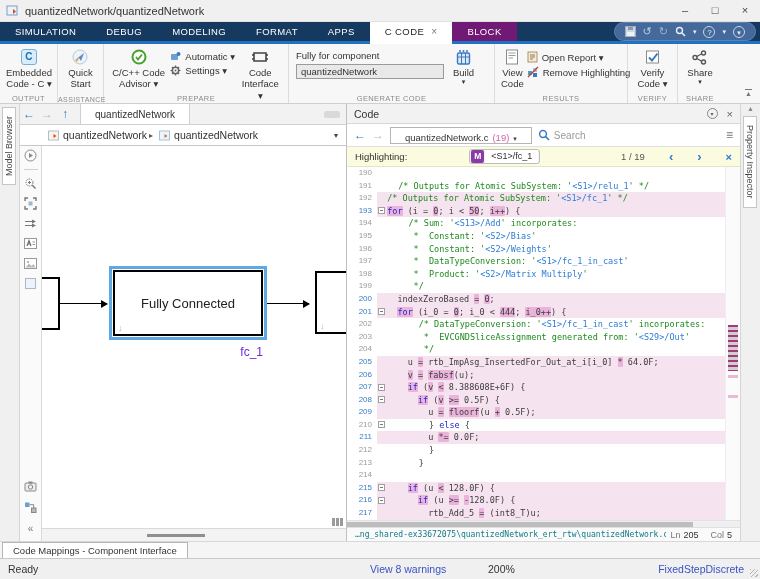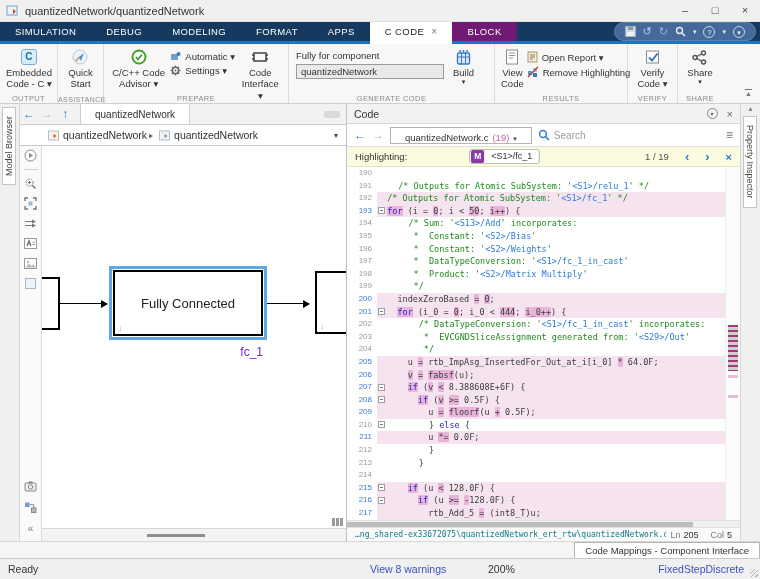--- a/index.html
+++ b/index.html
@@ -85,21 +85,21 @@
   .file-count { color:#d45fae; }
   .dd-caret { font-size:7px; color:#444; }
   .searchbox { display:flex; align-items:center; gap:4px; flex:1; }
   .search-input { border:none; outline:none; font-size:10px; color:#333; width:120px; font-family:"Liberation Sans",sans-serif; }
   .search-input::placeholder { color:#9a9a9a; }
   .menu-ham { margin-left:auto; color:#777; font-size:12px; }
   .hl-bar { height:20px; background:#fbfbdf; border-bottom:1px solid #e4e4c8; display:flex; align-items:center; padding:0 8px; font-size:9.5px; color:#333; }
   .hl-badge { margin-left:62px; display:flex; align-items:center; border:1px solid #bdbdbd; background:#f1f1f1; border-radius:3px; height:15px; overflow:hidden; }
   .hl-badge .m { width:13px; height:13px; margin:0 0 0 1px; background:#8a3aa8; color:#fff; font-size:8.5px; font-weight:bold; text-align:center; line-height:13px; border-radius:2px; }
   .hl-badge .t { padding:0 6px; font-size:9px; color:#333; background:#fff; height:13px; line-height:13px; margin:0 1px; }
-  .hl-right { margin-left:auto; display:flex; align-items:center; gap:16px; }
+  .hl-right { margin-left:auto; display:flex; align-items:center; gap:24px; }
   .hl-counter { color:#555; font-size:9.5px; }
   .hl-nav { color:#2e7bd0; font-size:13px; font-weight:bold; line-height:1; }
   .hl-close { color:#2e7bd0; font-size:11px; font-weight:bold; }
 
   .code-body { flex:1; position:relative; overflow:hidden; display:flex; }
   .code-lines { flex:1; }
   .code-row { display:flex; height:12.6px; }
   .gutter { width:30px; flex:none; text-align:right; padding-right:5px; font-size:8px; color:#9b9b9b; line-height:12.6px; }
   .gutter.blue { color:#3a7dc9; }
   .line-body { flex:1; display:flex; min-width:0; }
@@ -114,21 +114,21 @@
   .vthumb { position:absolute; left:2px; right:2px; top:158px; height:46px; background:#cfcfcf;
             background-image:repeating-linear-gradient(to bottom,#a8387e 0 2px,#cfcfcf 2px 5px); }
   .vmark { position:absolute; left:2px; right:2px; height:3px; background:#e9b9d6; }
   .code-hscroll { height:7px; background:#efefef; position:relative; border-top:1px solid #e2e2e2; }
   .code-hscroll .thumb { position:absolute; left:0; top:1px; height:5px; width:88%; background:#bdbdbd; }
   .code-status { height:14px; background:#fafafa; border-top:1px solid #e0e0e0; display:flex; align-items:center; padding:0 8px; gap:4px; }
   .code-path { font-family:"DejaVu Sans Mono",monospace; font-size:8px; color:#0f7a86; flex:1; white-space:nowrap; overflow:hidden; }
   .lncol { font-size:9px; color:#777; } .lncol b { color:#333; font-weight:normal; margin-left:3px; }
 
   
-  .dockrow { position:absolute; left:0; right:0; bottom:21px; height:17px; background:#f5f5f5; border-top:1px solid #d8d8d8;text-align:right; }
+  .dockrow { position:absolute; left:0; right:0; bottom:21px; height:17px; background:#f5f5f5; border-top:1px solid #d8d8d8; }
   .docktab { display:inline-block; margin-left:2px; background:#fff; border:1px solid #b5b5b5; border-bottom:none; height:17px; line-height:16px; padding:0 10px; font-size:9.5px; color:#333; }
   .statusbar { position:absolute; left:0; right:0; bottom:0; height:21px; background:#f0f0f0; border-top:1px solid #c8c8c8; font-size:10.5px; }
   .statusbar .ready { position:absolute; left:8px; top:4px; color:#333; }
   .statusbar .warn { position:absolute; left:370px; top:4px; color:#3a52c4; }
   .statusbar .zoomlv { position:absolute; left:488px; top:4px; color:#333; }
   .statusbar .solver { position:absolute; right:16px; top:4px; color:#3a52c4; }
   .grip { position:absolute; right:2px; bottom:2px; width:8px; height:8px;
           background:repeating-linear-gradient(135deg,#b5b5b5 0 1px,transparent 1px 3px); }
   svg { display:block; }
 </style>

